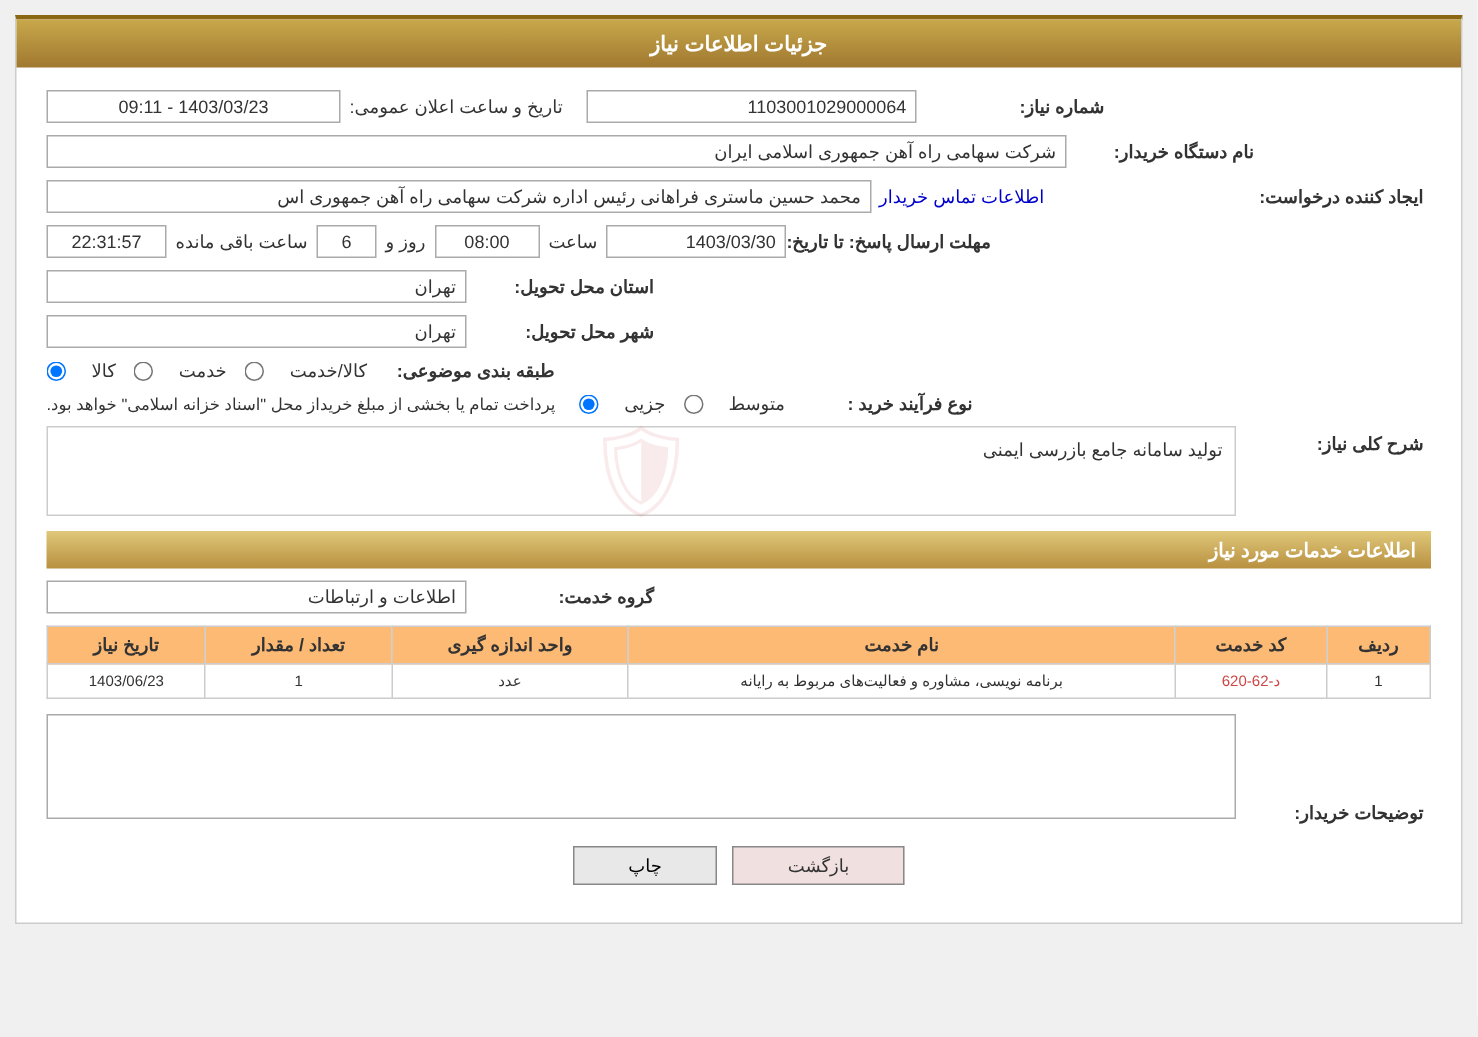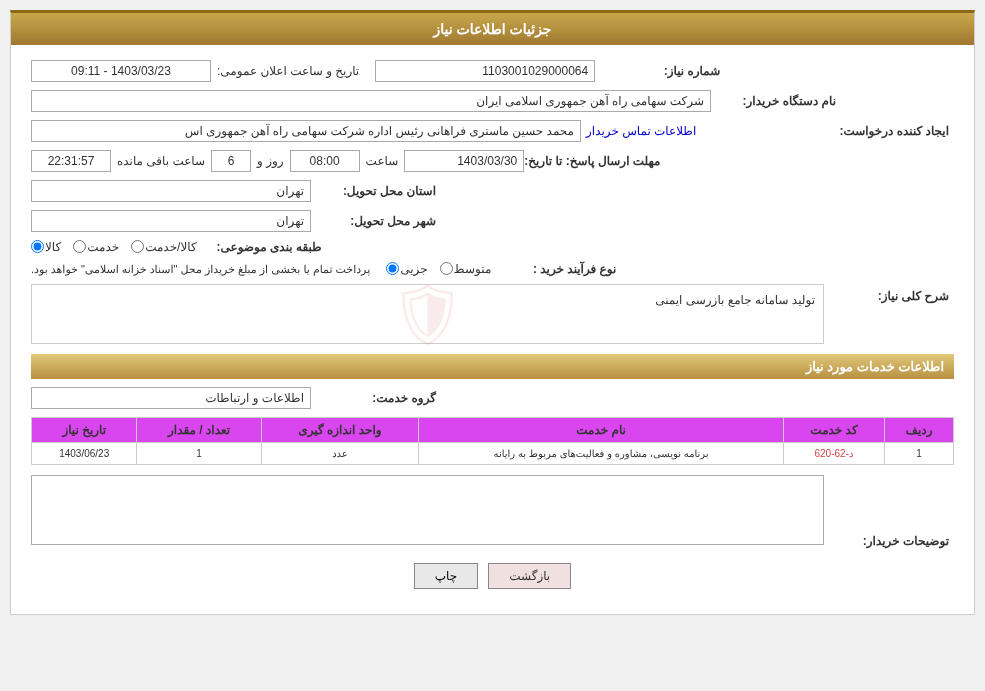--- a/index.html
+++ b/index.html
@@ -89,50 +89,50 @@
       text-align: right;
     }
     .radio-group {
       display: flex;
       align-items: center;
       gap: 12px;
       direction: rtl;
     }
     .radio-item {
       display: flex;
-      align-items: flex-start;
-      gap: 1px;
+      align-items: flex-end;
+      gap: 17px;
     }
     .table-services {
       width: 100%;
       border-collapse: collapse;
       margin-bottom: 10px;
     }
     .table-services th {
-      background: #d946ef;
+      background: #fdba74;
       border: 1px solid #ccc;
       padding: 5px 8px;
       text-align: center;
       font-weight: bold;
       font-size: 12px;
     }
     .table-services td {
       border: 1px solid #ccc;
       padding: 5px 8px;
       text-align: center;
       font-size: 10px;
     }
     .btn-row {
       display: flex;
       justify-content: center;
       gap: 10px;
       margin: 15px 0 10px 0;
     }
     .btn {
-      padding: 5px 20px;
+      padding: 5px 36px;
       font-family: Tahoma, Arial, sans-serif;
       font-size: 12px;
       cursor: pointer;
       border: 1px solid #888;
       background: #f5f5f5;
     }
     .btn-print {
       background: #e8e8e8;
     }
     .btn-back {
@@ -192,21 +192,21 @@
 <div class="page-container">
   <div class="main-card">
     <div class="card-header">جزئیات اطلاعات نیاز</div>
     <div class="card-body">
 
       <div class="info-row">
         <span class="info-label">شماره نیاز:</span>
         <div class="row-flex">
           <div class="input-box input-box-number">1103001029000064</div>
           <span style="margin-right:10px;white-space:nowrap;">تاریخ و ساعت اعلان عمومی:</span>
-          <div class="input-box" style="width:180px;text-align:center;">1403/03/23 - 09:11</div>
+          <div class="input-box" style="width:196px;text-align:center;">1403/03/23 - 09:11</div>
         </div>
       </div>
 
       <div class="info-row">
         <span class="info-label">نام دستگاه خریدار:</span>
         <div class="input-box input-box-wide" style="max-width:680px;">شرکت سهامی راه آهن جمهوری اسلامی ایران</div>
       </div>
 
       <div class="info-row">
         <span class="info-label">ایجاد کننده درخواست:</span>

